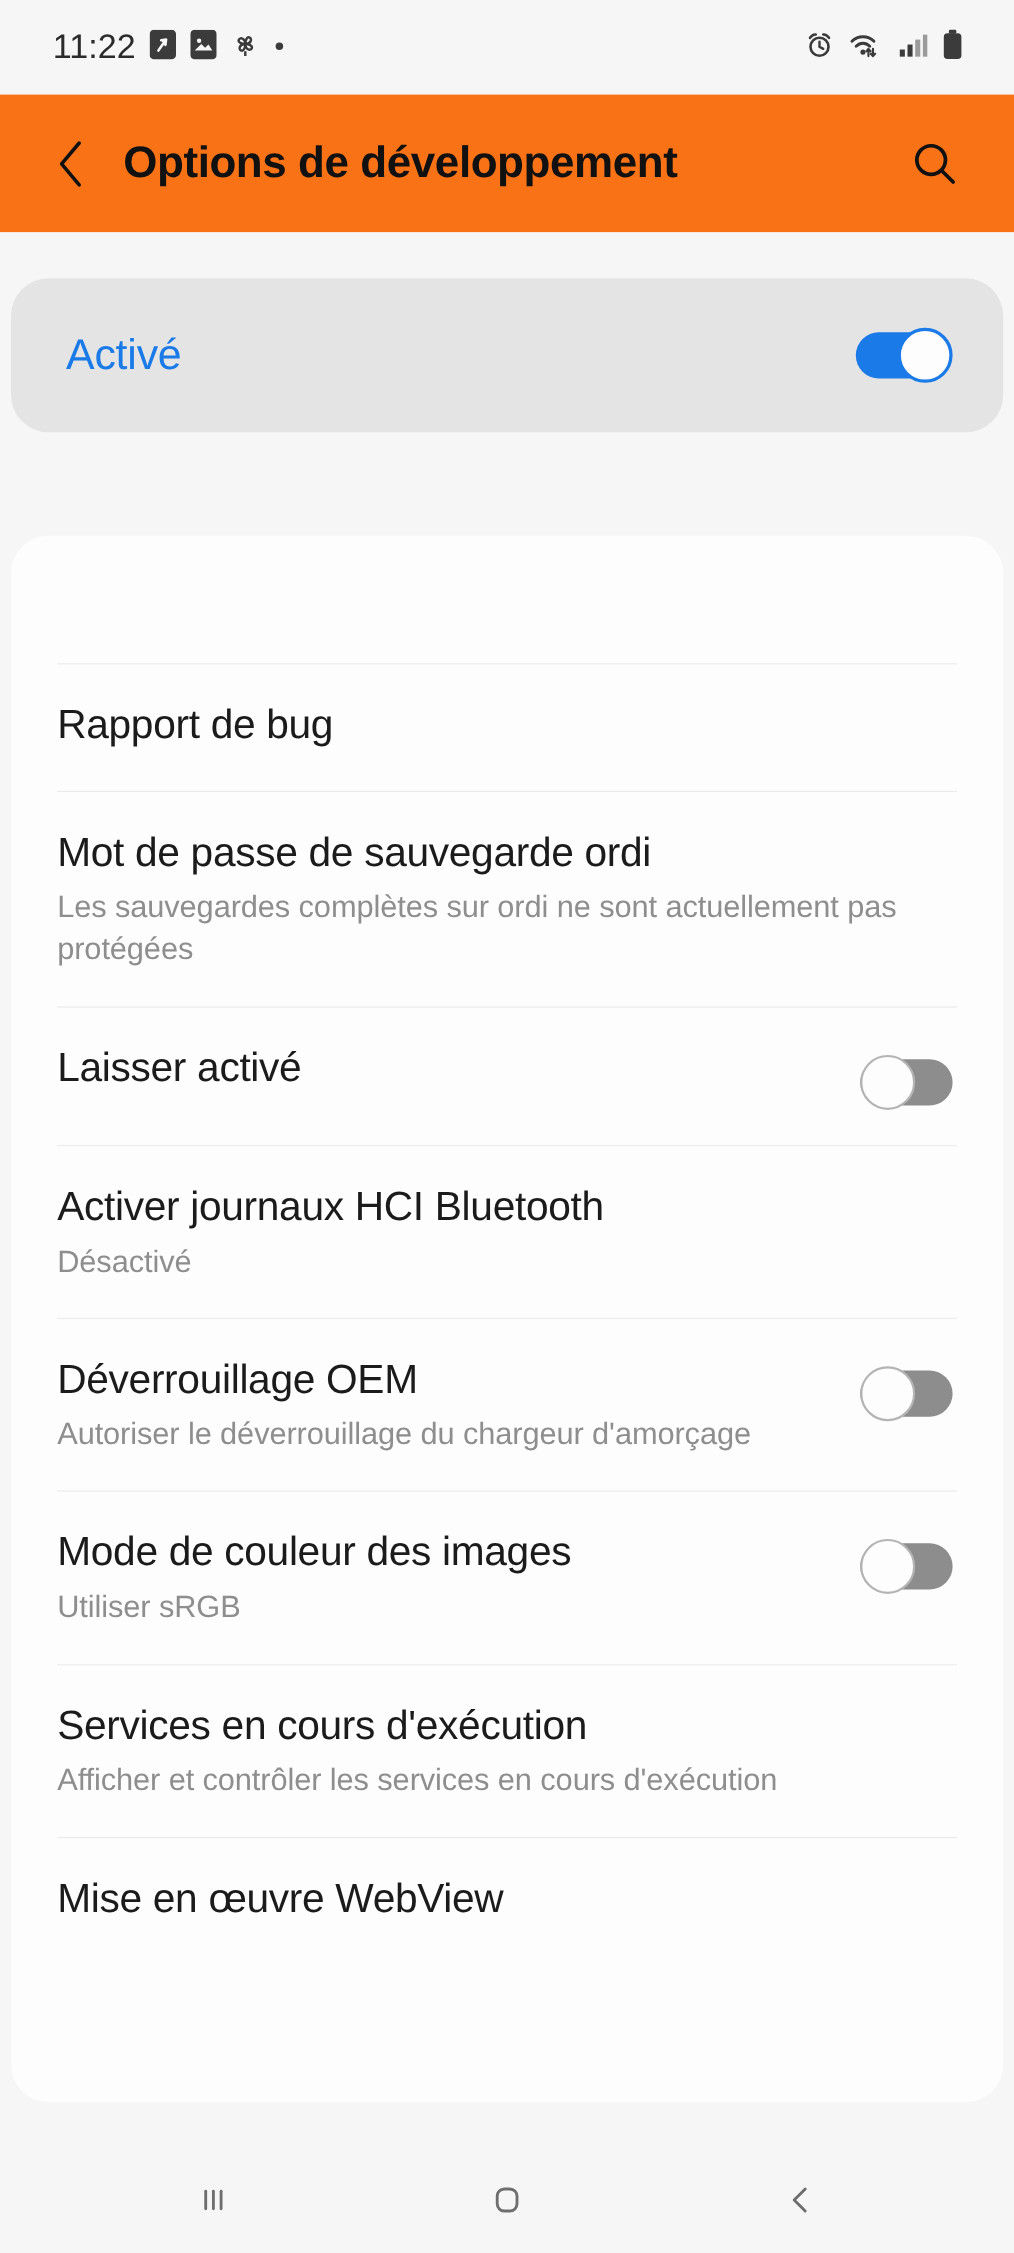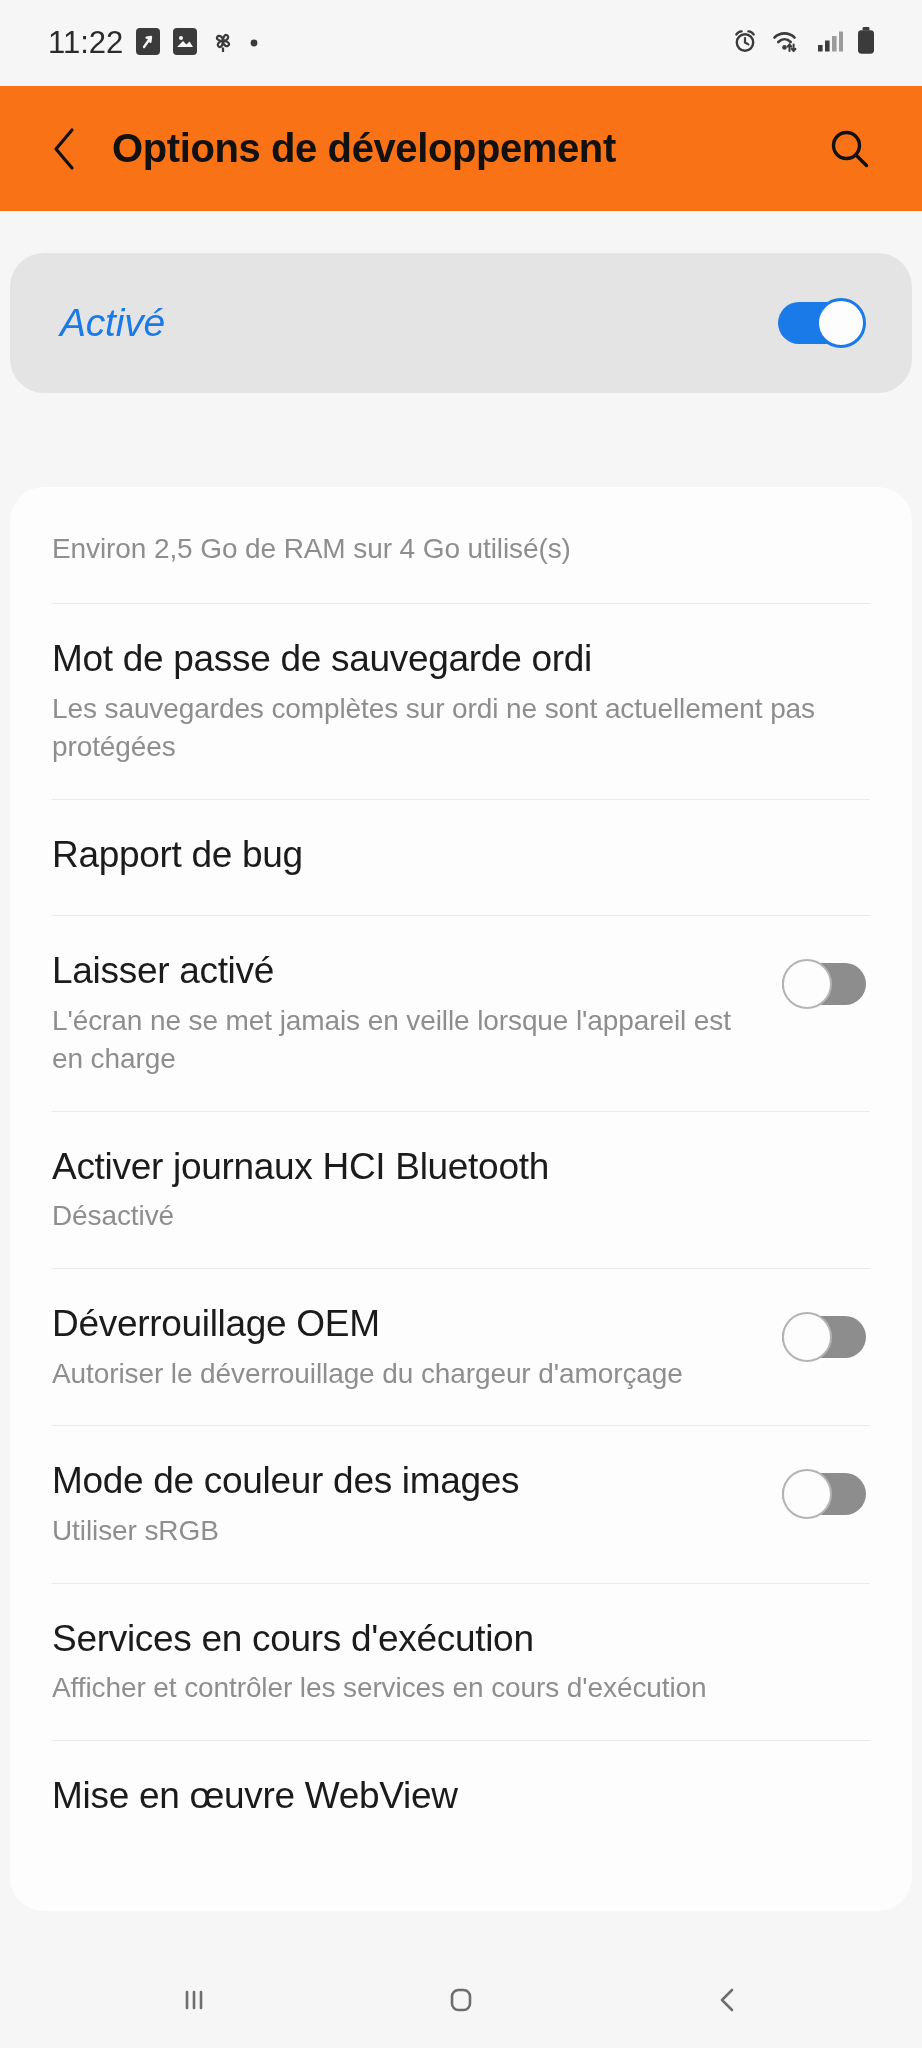--- a/index.html
+++ b/index.html
@@ -96,21 +96,20 @@
     width: 902px;
     height: 140px;
     background: #e4e4e4;
     border-radius: 34px;
     display: flex;
     align-items: center;
     justify-content: space-between;
     padding: 0 46px 0 50px;
     box-sizing: border-box;
     cursor: pointer;
-    font-style: italic;
   }
   .master-label {
     font-size: 39px;
     color: #1a7ae8;
     font-weight: 400;
     letter-spacing: -0.2px;
   }
 
   
   .switch {
@@ -327,41 +326,39 @@
     <span class="track"></span>
     <span class="knob"></span>
   </span>
 </div>
 
 <div class="list-card">
   <div class="list-inner">
 
     <div class="row">
       <div class="row-text">
-        <div class="row-sub">Environ 2,5 Go de RAM sur 4 Go utilisé(s)</div>
+      </div>
+    </div>
+
+    <div class="row">
+      <div class="row-text">
+        <div class="row-title">Rapport de bug</div>
       </div>
     </div>
 
     <div class="row">
       <div class="row-text">
         <div class="row-title">Mot de passe de sauvegarde ordi</div>
         <div class="row-sub">Les sauvegardes complètes sur ordi ne sont actuellement pas protégées</div>
       </div>
     </div>
 
-    <div class="row">
-      <div class="row-text">
-        <div class="row-title">Rapport de bug</div>
-      </div>
-    </div>
-
     <div class="row has-switch">
       <div class="row-text">
         <div class="row-title">Laisser activé</div>
-        <div class="row-sub">L'écran ne se met jamais en veille lorsque l'appareil est en charge</div>
       </div>
       <div class="row-ctrl">
         <span class="switch off">
           <span class="track"></span>
           <span class="knob"></span>
         </span>
       </div>
     </div>
 
     <div class="row">

